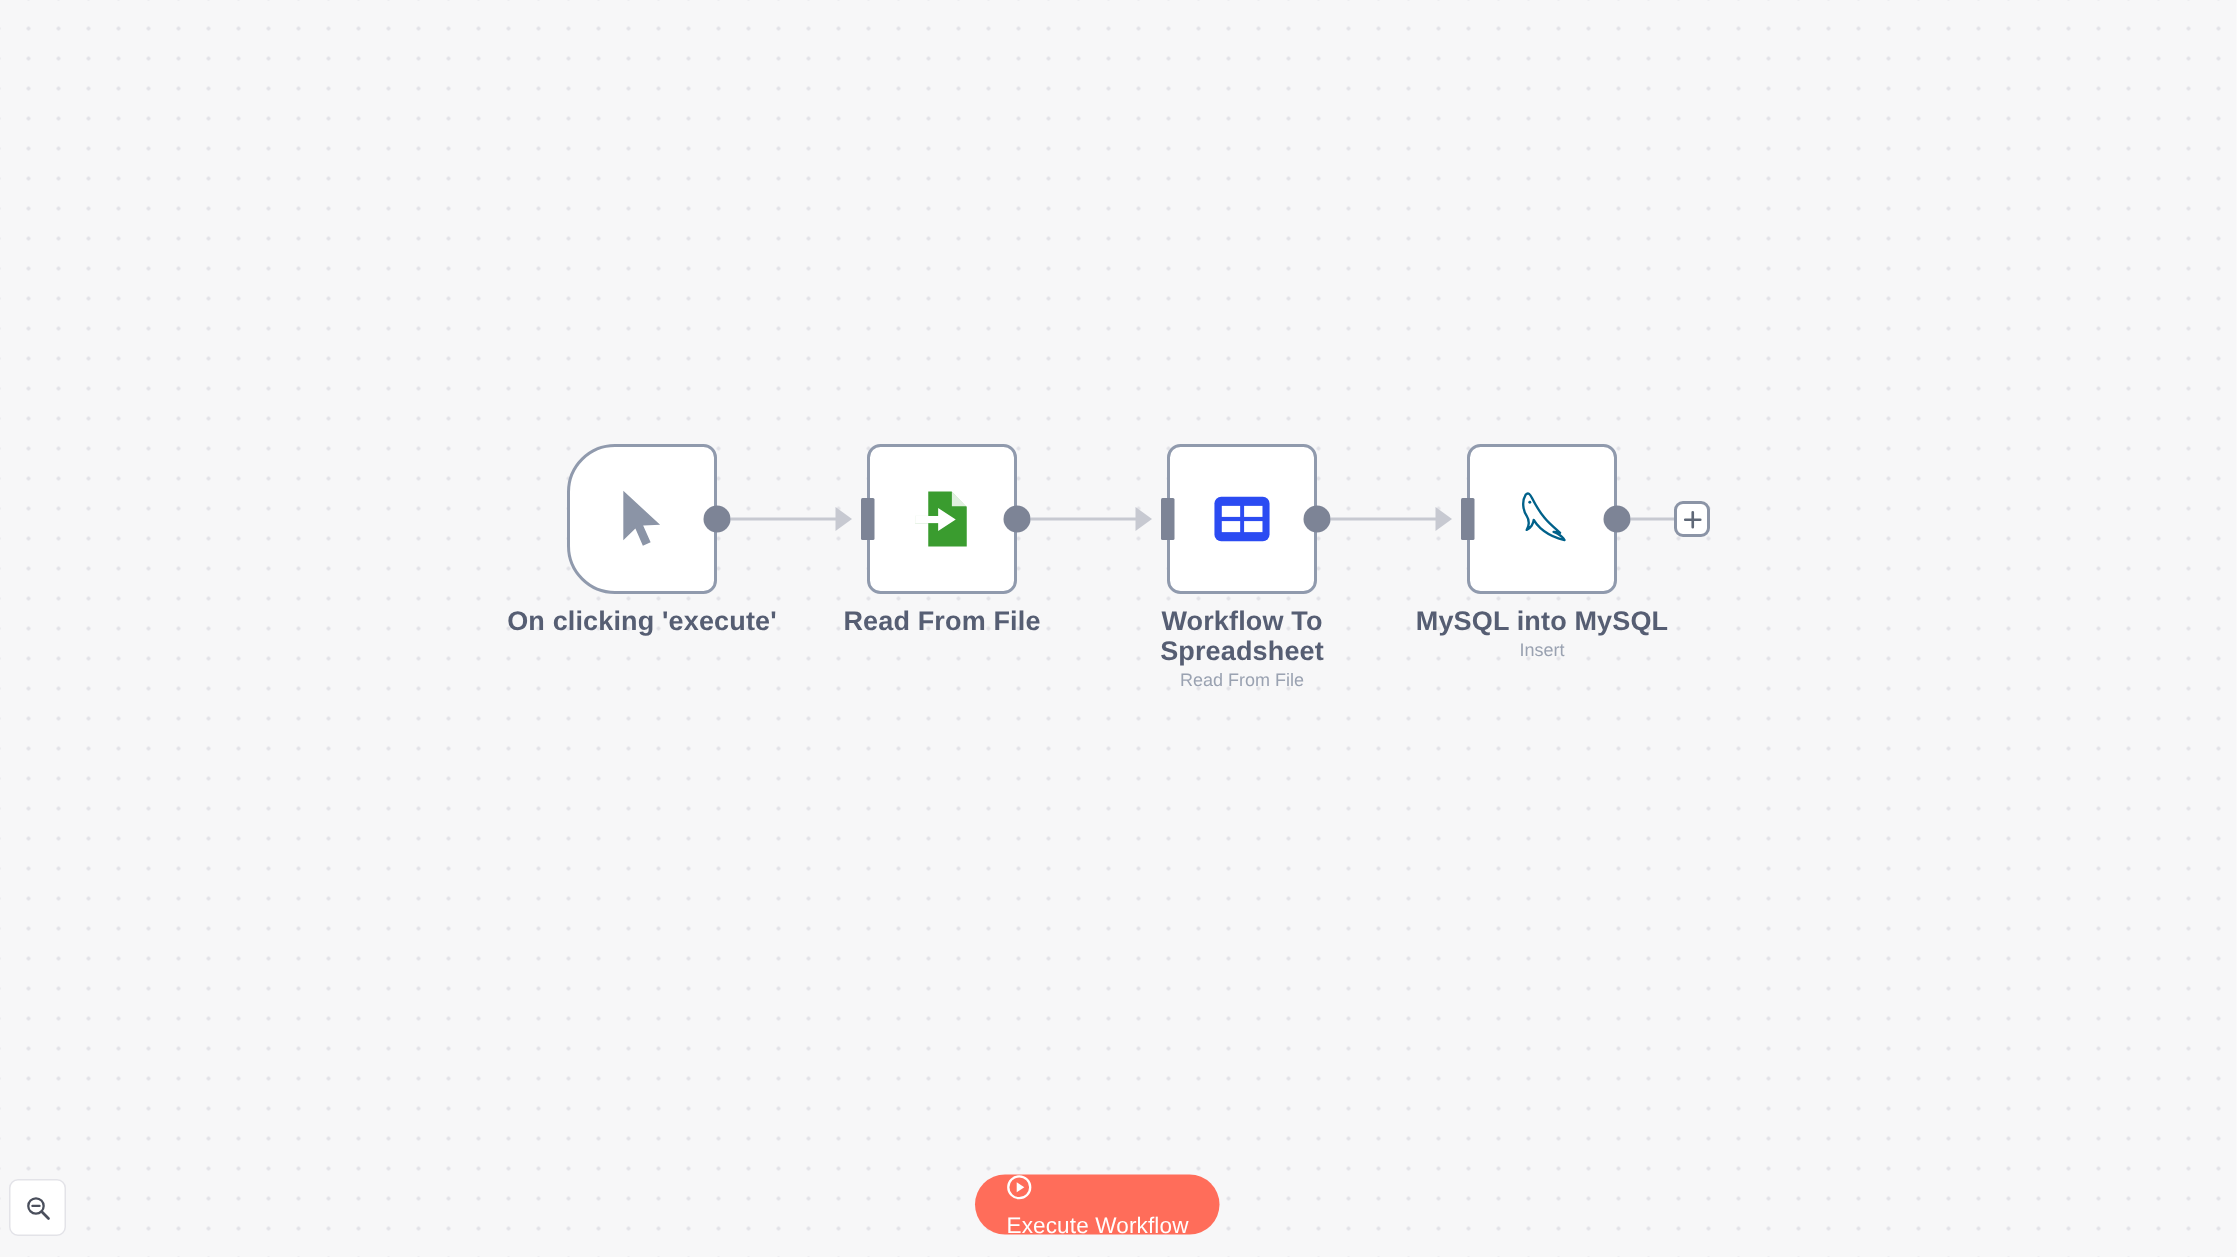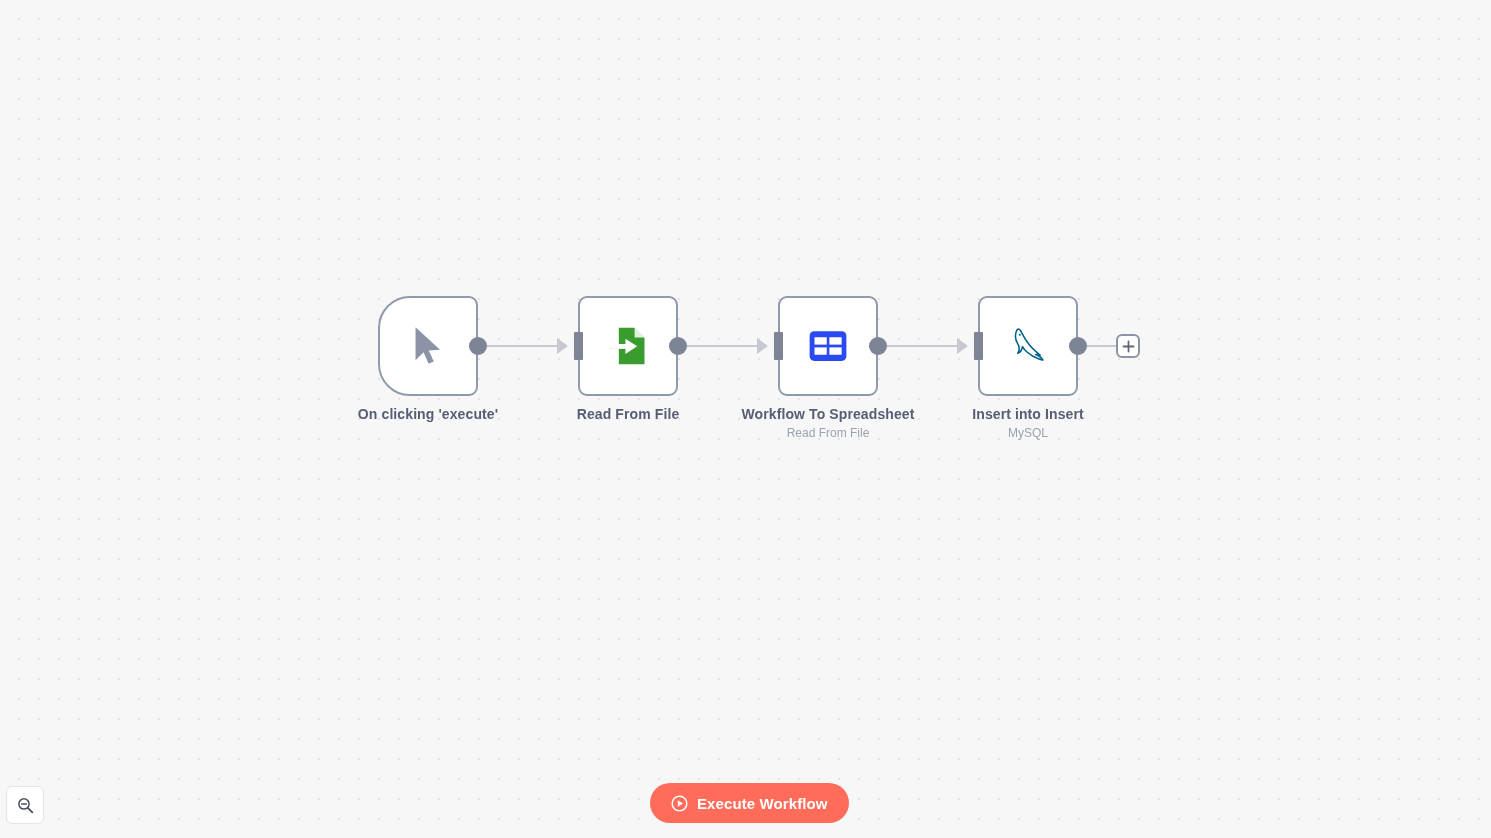--- a/index.html
+++ b/index.html
@@ -50,21 +50,21 @@
   }
   .node-labels {
     position: absolute;
     top: 108px;
     left: -60px;
     width: 220px;
     text-align: center;
     pointer-events: none;
   }
   .node-title {
-    font-size: 14px;
+    font-size: 18px;
     font-weight: bold;
     color: #555f६f;
     color: #565e73;
     line-height: 20px;
     letter-spacing: .1px;
   }
   .node-subtitle {
     font-size: 12px;
     color: #9aa2b1;
     line-height: 19px;
@@ -128,27 +128,27 @@
     position: absolute;
     left: 650px;
     top: 783px;
     height: 40px;
     padding: 0 21px;
     background: #ff6d5a;
     border: none;
     border-radius: 20px;
     color: #fff;
     font-size: 15px;
-    font-weight: bold;
+    font-weight: normal;
     font-family: "Liberation Sans", sans-serif;
     display: flex;
-    align-items: center;
     gap: 9px;
     cursor: pointer;
     letter-spacing: .1px;
+    flex-direction: column;
   }
 
   
   .zoom-btn {
     position: absolute;
     left: 6px;
     top: 786px;
     width: 38px;
     height: 38px;
     background: #fff;
@@ -240,22 +240,22 @@
                    C38.1 36.9 36.8 35.0 34.0 33.4 C32.6 32.6 31.4 32.2 31.4 32.2
                    C31.4 32.2 33.6 32.2 35.6 32.8 C33.0 30.4 29.0 27.4 25.6 23.2
                    C21.8 18.6 19.0 13.4 17.6 10.6 C16.4 8.2 15.2 6.6 13.5 8.5 Z" fill="none" stroke="#00618a" stroke-width="1.5" stroke-linejoin="round"></path>
           <circle cx="16.2" cy="13.3" r="0.95" fill="#00618a"></circle>
         </svg>
       </span>
       <div class="port-in"></div>
       <div class="port-out"></div>
     </div>
     <div class="node-labels">
-      <div class="node-title">Insert into Insert</div>
-      <div class="node-subtitle">MySQL</div>
+      <div class="node-title">MySQL into MySQL</div>
+      <div class="node-subtitle">Insert</div>
     </div>
   </div>
 
   <div class="plus-btn">
     <svg width="13" height="13" viewBox="0 0 14 14">
       <path d="M7 1.6 V12.4 M1.6 7 H12.4" stroke="#5f6877" stroke-width="1.9" stroke-linecap="round"></path>
     </svg>
   </div>
 
   <button class="exec-btn">

